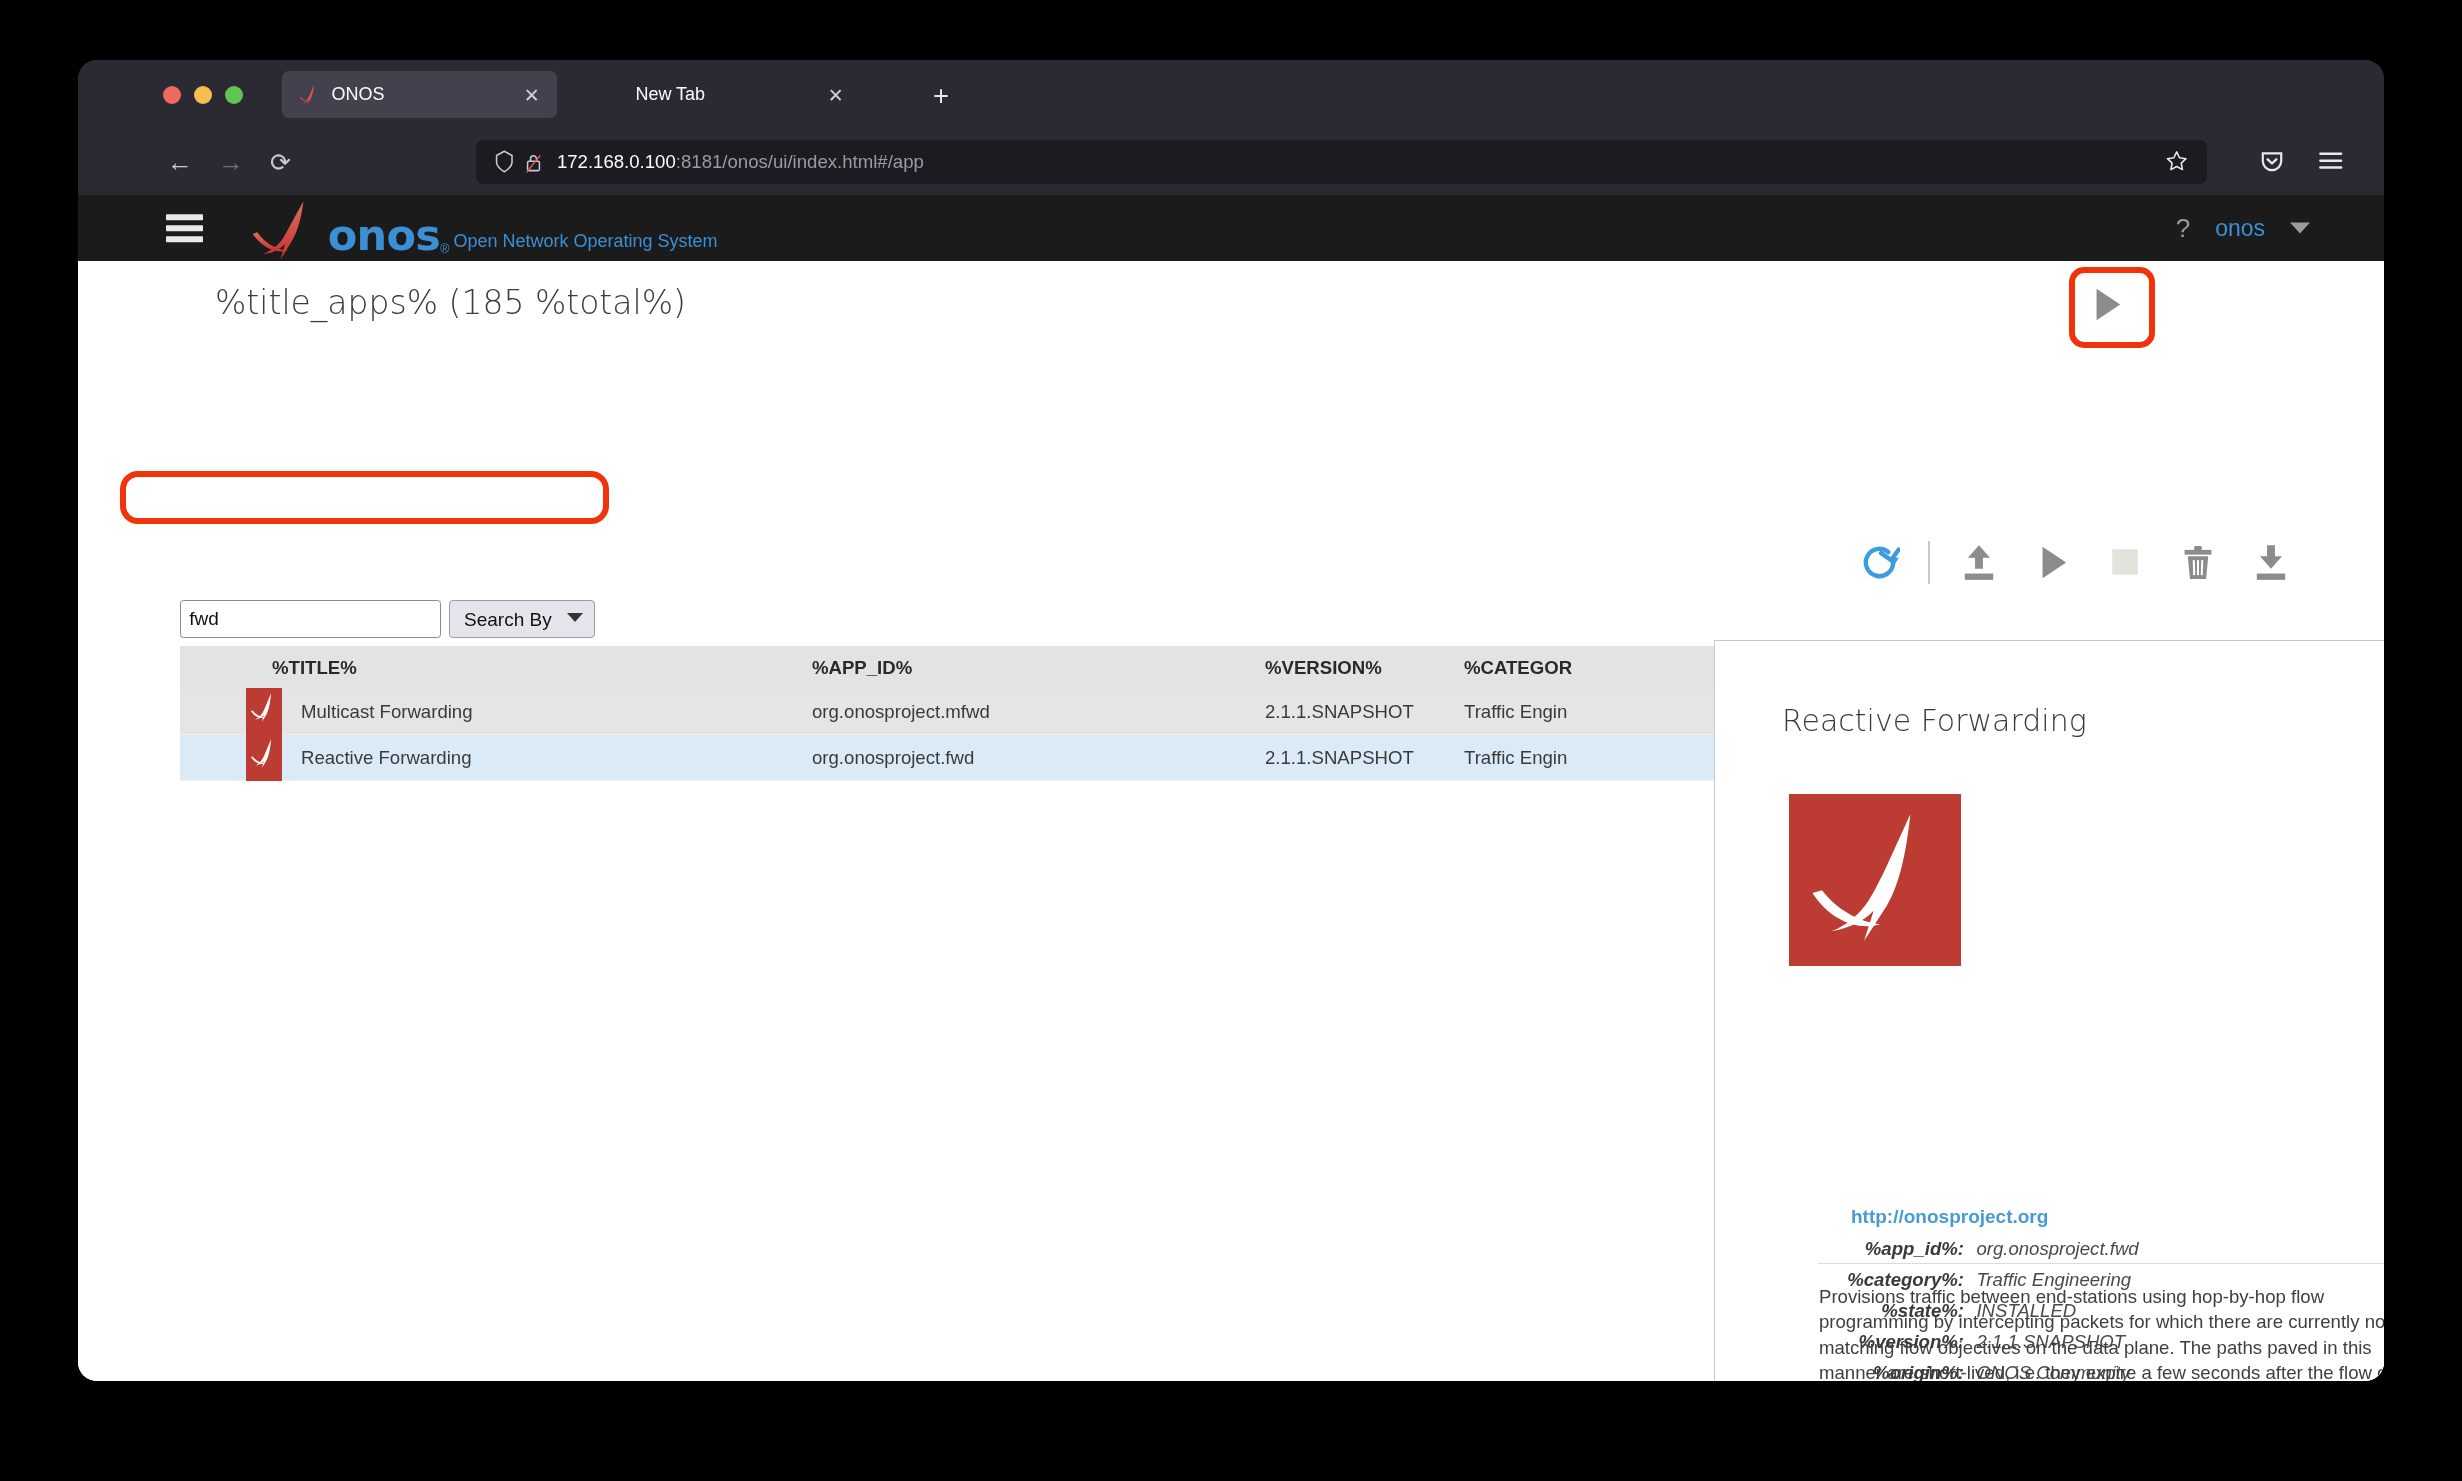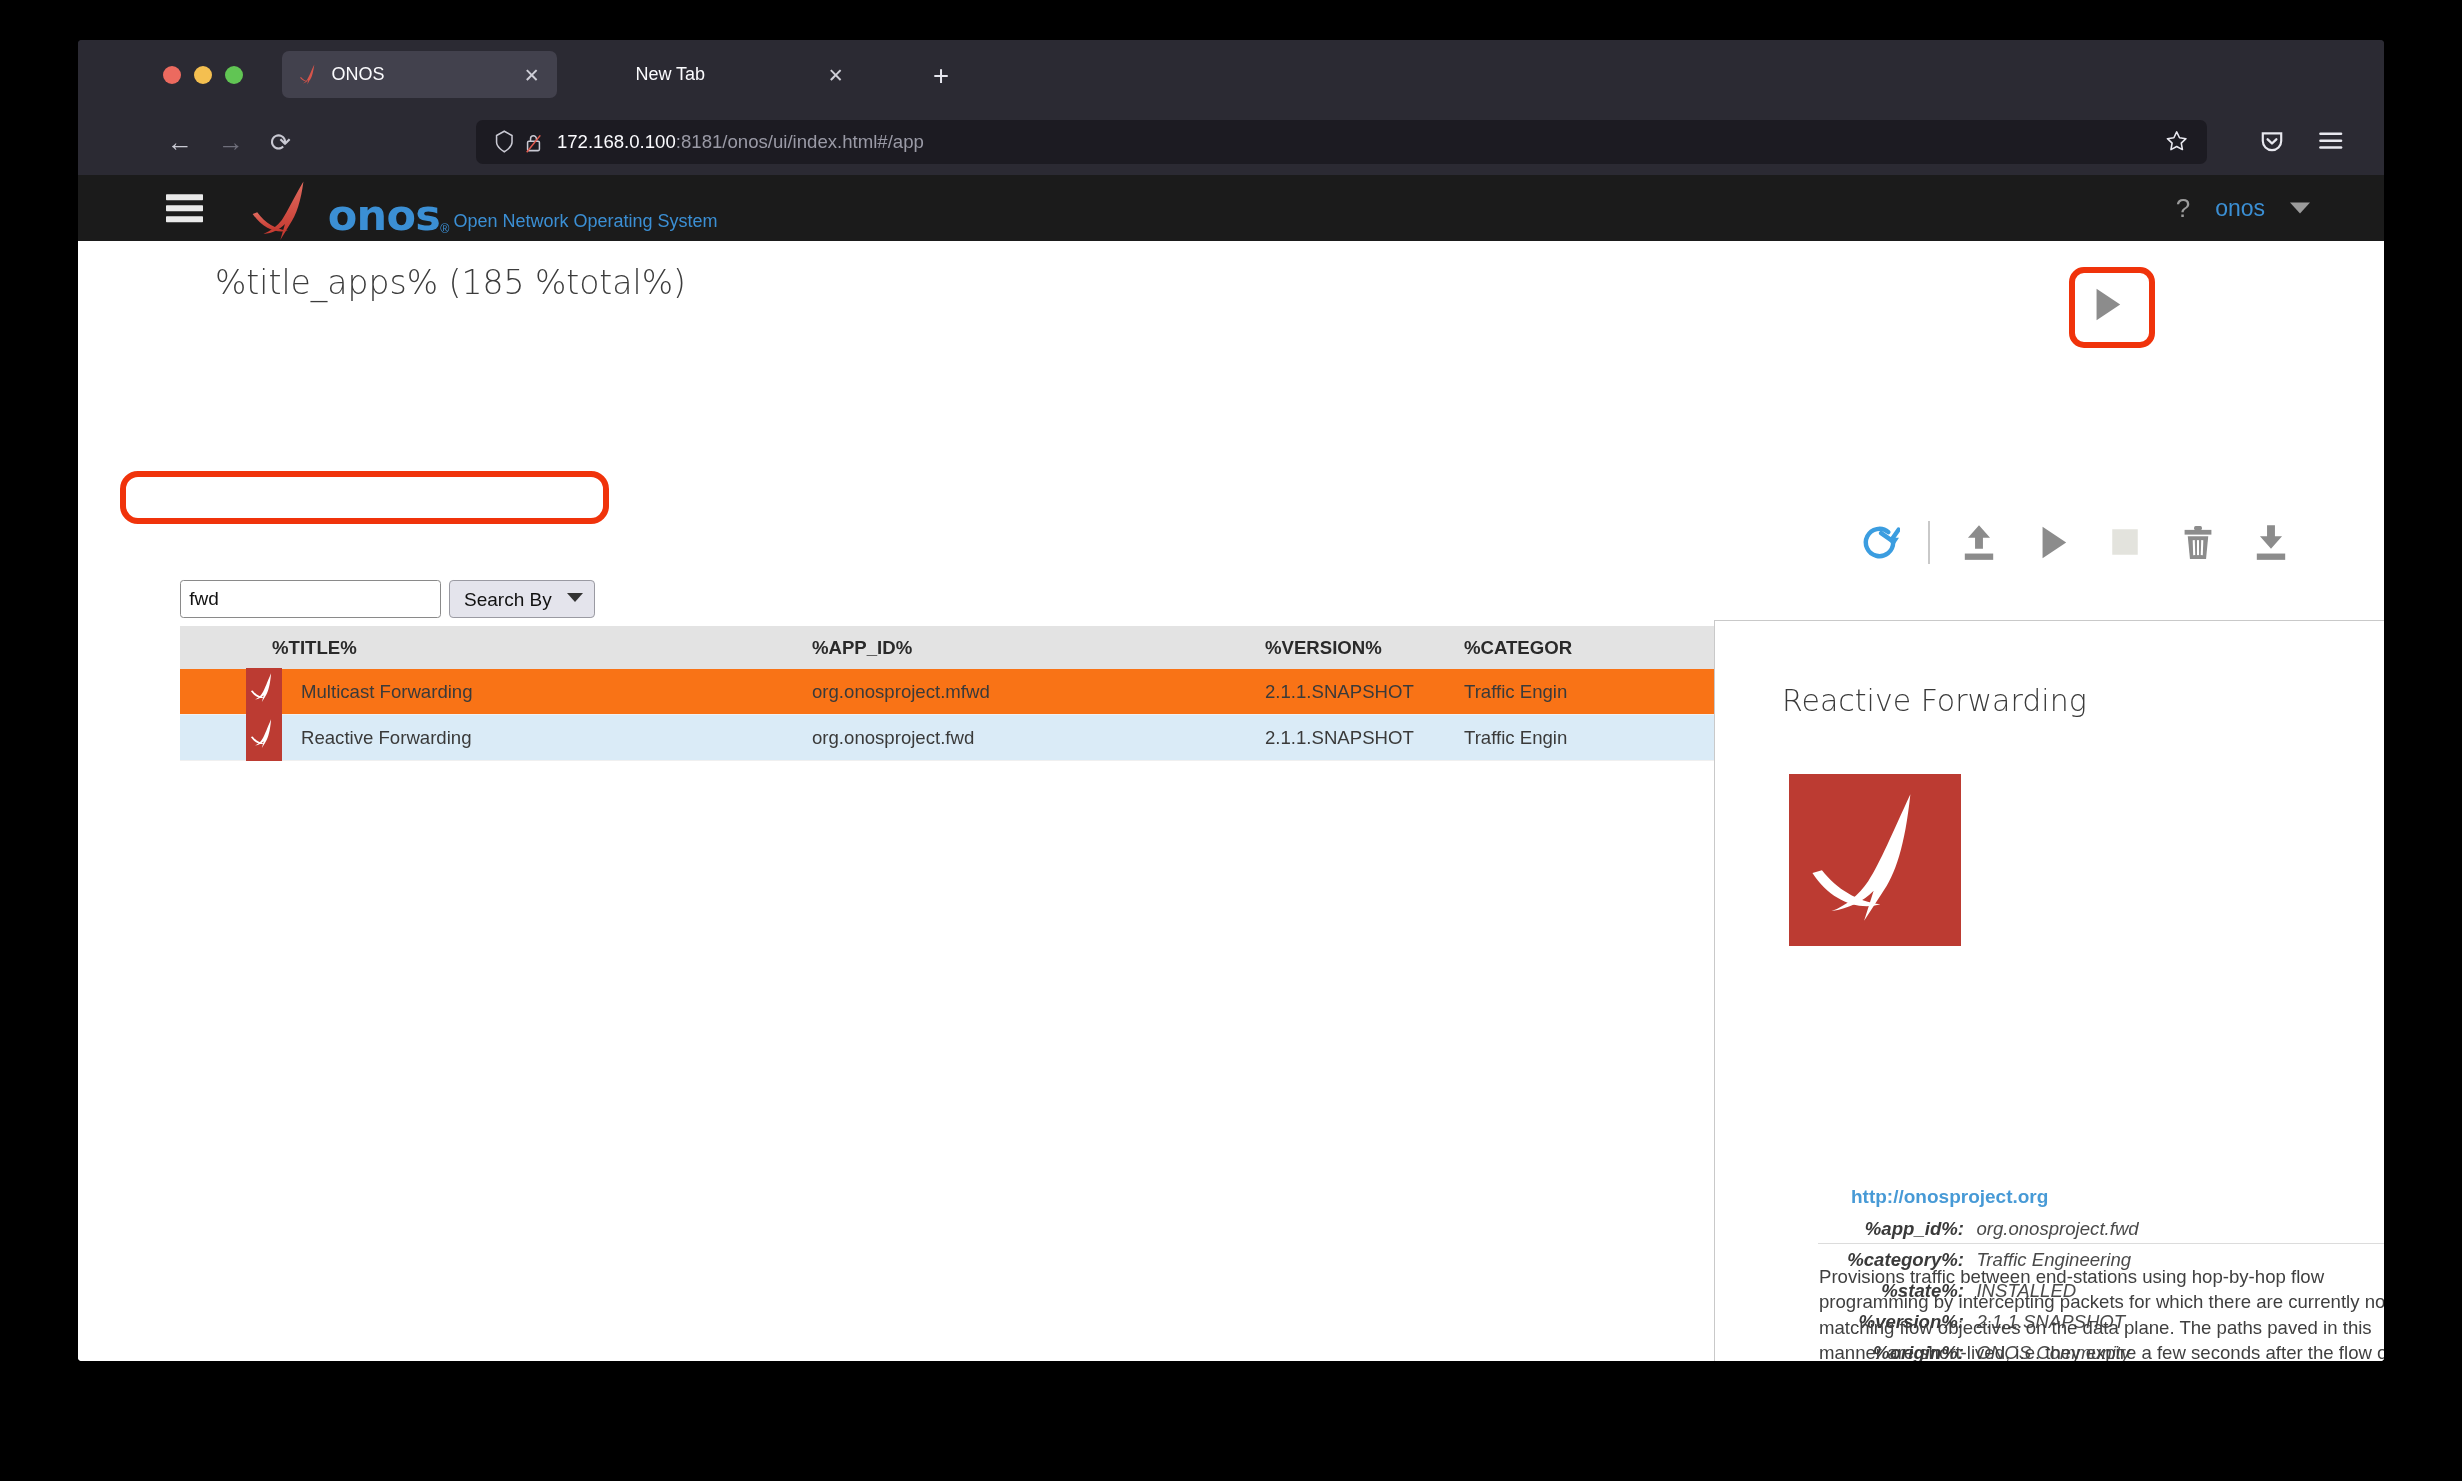--- a/index.html
+++ b/index.html
@@ -2,22 +2,22 @@
 <html style="font-size:11px"><head>
 <meta charset="utf-8">
 <style>
   html,body{margin:0;padding:0;background:#000;}
   body{width:2462px;height:1481px;font-family:"Liberation Sans",sans-serif;overflow:hidden;}
 
   .screen{position:absolute;left:0;top:0;width:2462px;height:1481px;background:#000;}
 
   
   .window{
-    position:absolute;left:78px;top:40px;width:2306px;height:1321px;
-    background:#2b2a33;border-radius:4px;overflow:hidden;
+    position:absolute;left:78px;top:60px;width:2306px;height:1321px;
+    background:#2b2a33;border-radius:19px;overflow:hidden;
     box-shadow:0 4.1px 27.5px rgba(0,0,0,.6);
   }
 
   
   .tabstrip{position:absolute;left:0;top:0;width:100%;height:69px;background:#2b2a33;}
   .traffic{position:absolute;left:85px;top:26px;display:flex;gap:13px;}
   .dot{width:18px;height:18px;border-radius:50%;}
   .dot.r{background:#ec6a5f;}
   .dot.y{background:#f4bf50;}
   .dot.g{background:#61c554;}
@@ -97,21 +97,21 @@
   .tool-div{width:1.4px;height:43px;background:#c9c9c9;margin:0 12.4px;}
 
   
   .tbl{position:absolute;left:102px;top:385px;right:0;}
   .thead{display:flex;height:43px;background:#e3e3e3;align-items:center;}
   .th{font-size:18.6px;font-weight:bold;color:#2a2a2a;}
   .c1{width:632px;padding-left:92px;box-sizing:border-box;}
   .c2{width:453px;}
   .c3{width:199px;}
   .c4{width:234px;}
-  .trow{display:flex;height:45px;align-items:center;background:#f97316;border-bottom:0.7px solid #f0f0f0;}
+  .trow{display:flex;height:45px;align-items:center;background:#e5e5e5;border-bottom:0.7px solid #f0f0f0;}
   .trow.sel{background:#daebf7;}
   .td{font-size:18.6px;color:#3a3a3a;}
   .cell-title{width:632px;display:flex;align-items:center;box-sizing:border-box;padding-left:66px;}
   .row-ico{width:36px;height:47px;position:relative;flex:0 0 auto;margin-right:19px;background:#bc3b32;}
   .row-ico .bird-mini{inset:4.1px 2.7px;}
 
   
   .panel{position:absolute;left:1636px;top:379px;width:746px;height:807px;background:#fff;
          border:0.7px solid #c9c9c9;border-bottom:none;box-sizing:border-box;overflow:hidden;}
   .panel-title{position:absolute;left:67px;top:62px;font-size:30px;color:#3a3a3a;font-weight:300;

